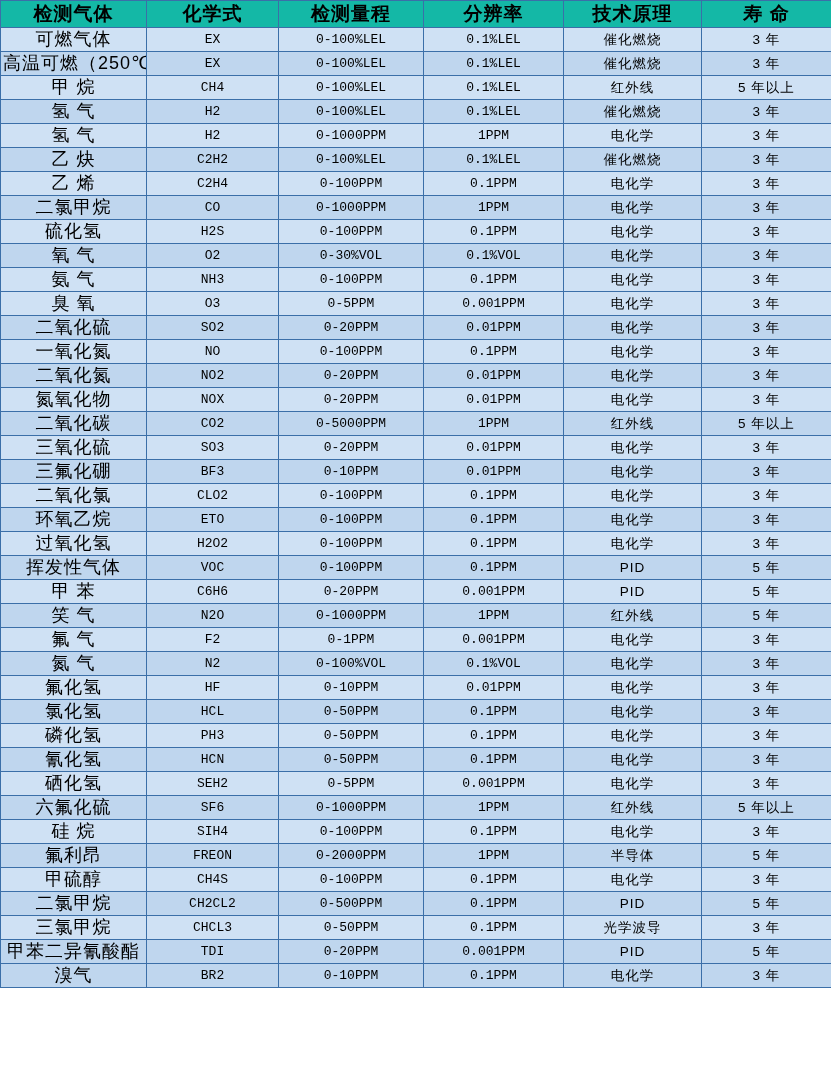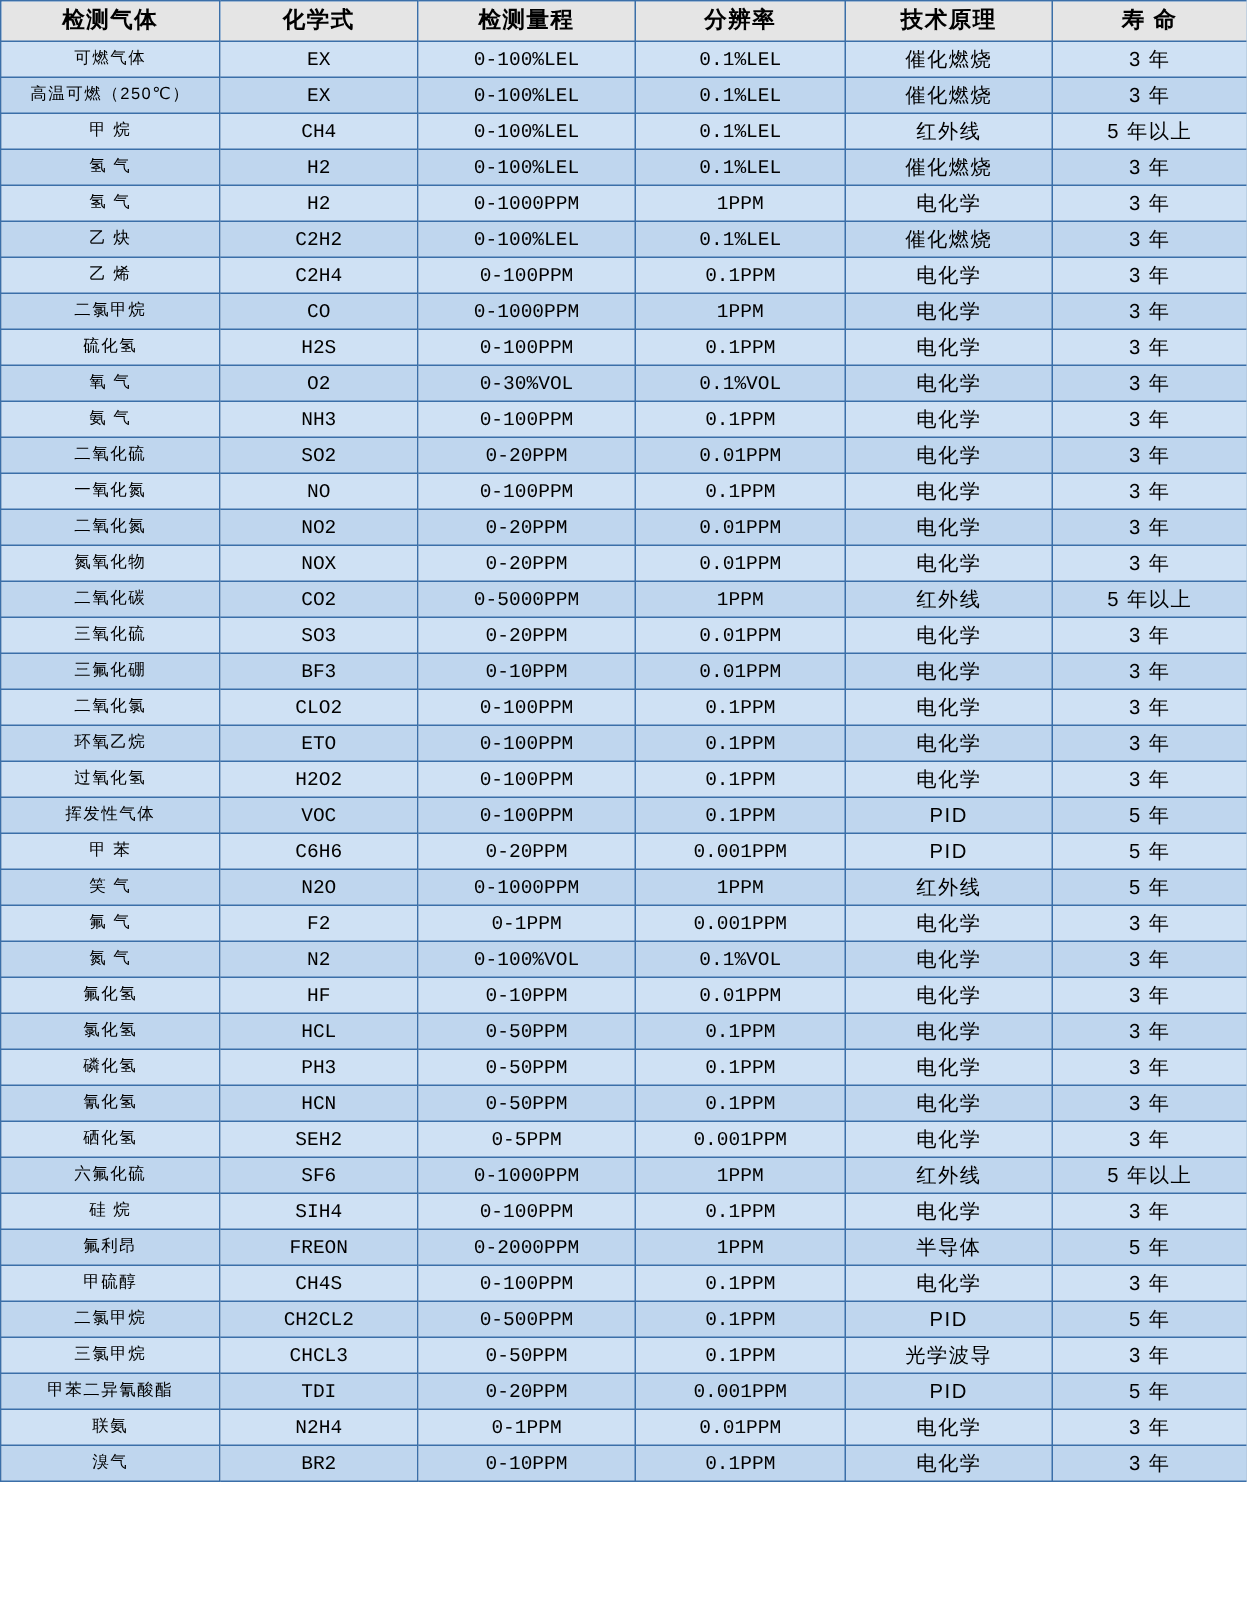--- a/index.html
+++ b/index.html
@@ -28,35 +28,35 @@
     text-align: center;
     vertical-align: middle;
     height: 23px;
     line-height: 23px;
     padding: 0 2px;
     overflow: hidden;
     white-space: nowrap;
     color: #000000;
   }
   #gas-table thead th {
-    background: #e5e5e5;
-    font-size: 15px;
+    background: #14b8a6;
+    font-size: 19px;
     font-weight: bold;
     height: 26px;
     line-height: 26px;
     letter-spacing: 1px;
   }
   #gas-table tbody tr.odd td {
     background: #cfe1f4;
   }
   #gas-table tbody tr.even td {
     background: #bfd6ee;
   }
   #gas-table tbody td.name {
-    font-size: 11px;
+    font-size: 18px;
     letter-spacing: 1px;
   }
   #gas-table tbody td.formula,
   #gas-table tbody td.range,
   #gas-table tbody td.res {
     font-family: "Liberation Mono", "DejaVu Sans Mono", monospace;
     font-size: 13px;
   }
   #gas-table tbody td.tech,
   #gas-table tbody td.life {
@@ -168,20 +168,28 @@
         <td class="life">3 年</td>
       </tr>
       <tr class="odd">
         <td class="name">氨 气</td>
         <td class="formula">NH3</td>
         <td class="range">0-100PPM</td>
         <td class="res">0.1PPM</td>
         <td class="tech">电化学</td>
         <td class="life">3 年</td>
       </tr>
+      <tr class="odd">
+        <td class="name">臭 氧</td>
+        <td class="formula">O3</td>
+        <td class="range">0-5PPM</td>
+        <td class="res">0.001PPM</td>
+        <td class="tech">电化学</td>
+        <td class="life">3 年</td>
+      </tr>
       <tr class="even">
         <td class="name">二氧化硫</td>
         <td class="formula">SO2</td>
         <td class="range">0-20PPM</td>
         <td class="res">0.01PPM</td>
         <td class="tech">电化学</td>
         <td class="life">3 年</td>
       </tr>
       <tr class="odd">
         <td class="name">一氧化氮</td>
@@ -384,28 +392,20 @@
         <td class="life">3 年</td>
       </tr>
       <tr class="even">
         <td class="name">甲苯二异氰酸酯</td>
         <td class="formula">TDI</td>
         <td class="range">0-20PPM</td>
         <td class="res">0.001PPM</td>
         <td class="tech">PID</td>
         <td class="life">5 年</td>
       </tr>
-      <tr class="odd">
-        <td class="name">联氨</td>
-        <td class="formula">N2H4</td>
-        <td class="range">0-1PPM</td>
-        <td class="res">0.01PPM</td>
-        <td class="tech">电化学</td>
-        <td class="life">3 年</td>
-      </tr>
       <tr class="even">
         <td class="name">溴气</td>
         <td class="formula">BR2</td>
         <td class="range">0-10PPM</td>
         <td class="res">0.1PPM</td>
         <td class="tech">电化学</td>
         <td class="life">3 年</td>
       </tr>
     </tbody>
 </table>

